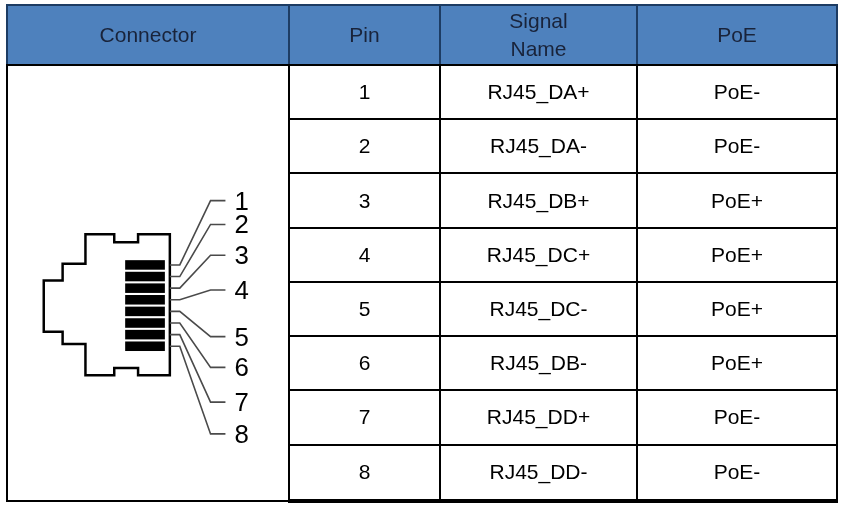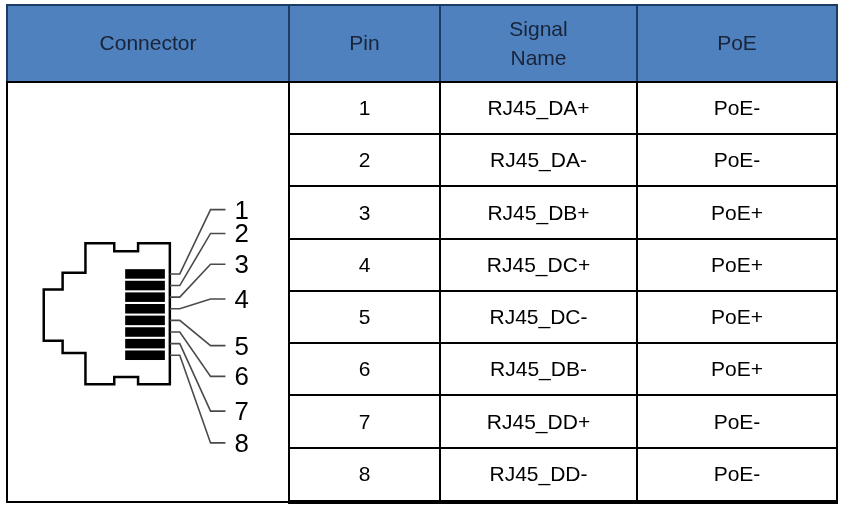--- a/index.html
+++ b/index.html
@@ -18,21 +18,21 @@
     font-family:"Liberation Sans","DejaVu Sans",sans-serif;
     position:relative;
     overflow:hidden;
   }
   .pinout-table{
     position:absolute;left:6px;top:4px;
     width:830px;height:499px;
     border-collapse:collapse;
     table-layout:fixed;
   }
-  .pinout-table thead tr{height:77px;}
+  .pinout-table thead tr{height:60px;}
   .pinout-table th{
     background:var(--header-bg);
     border:2px solid var(--header-border);
     border-bottom:2px solid var(--grid);
     color:var(--header-text);
     font-size:21px;
     font-weight:400;
     text-align:center;
     vertical-align:middle;
     padding:0;

